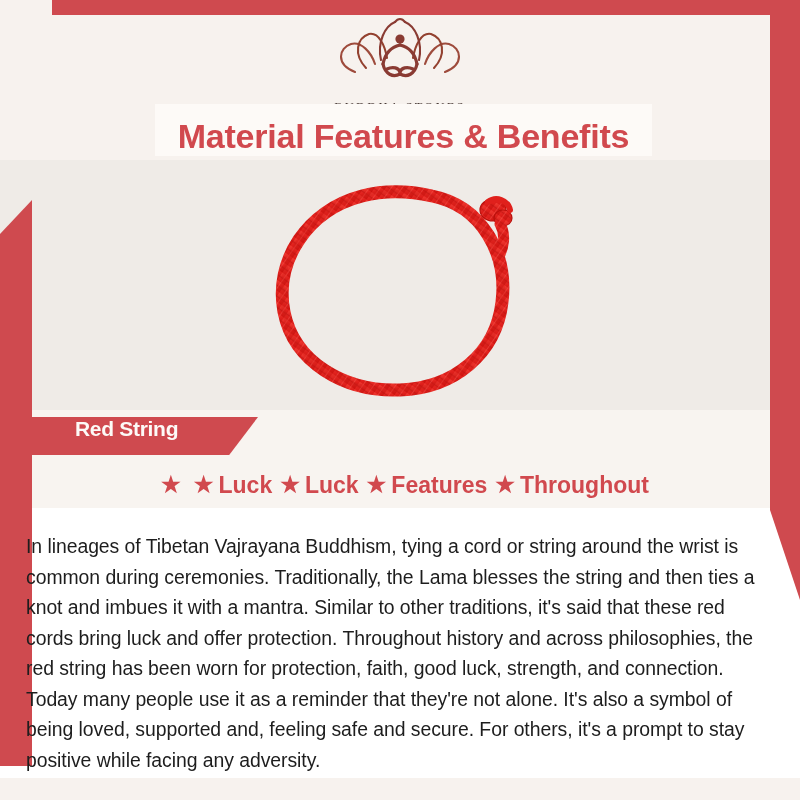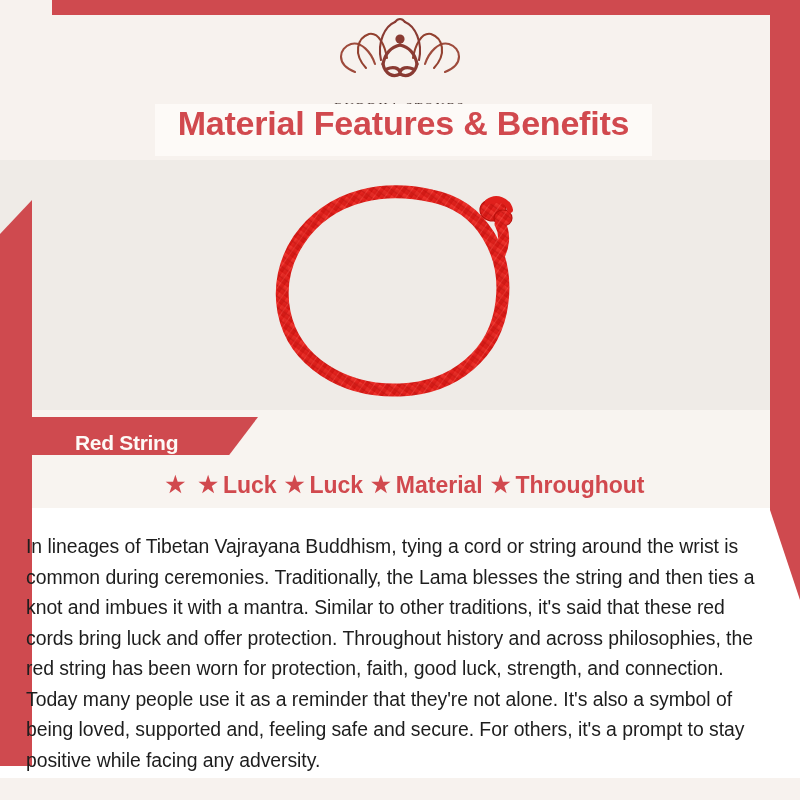--- a/index.html
+++ b/index.html
@@ -92,21 +92,21 @@
     font-weight: 400;
   }
 
   
   .headline-band {
     position: absolute;
     left: 155px; top: 104px;
     width: 497px; height: 52px;
     background: #fdfaf7;
     display: flex;
-    align-items: flex-start;
+    align-items: flex-end;
     justify-content: center;
   }
   .headline-text {
     font-size: 34px;
     font-weight: bold;
     color: #d1494e;
     letter-spacing: -0.2px;
     white-space: nowrap;
   }
 
@@ -124,21 +124,21 @@
   }
 
   
   .ribbon {
     position: absolute;
     left: 18px; top: 417px;
     width: 240px; height: 38px;
     background: #cf4a4f;
     clip-path: polygon(0 0, 100% 0, 88% 100%, 0 100%);
     display: flex;
-    align-items: flex-end;
+    align-items: flex-start;
   }
   .ribbon-text {
     font-size: 21px;
     font-weight: bold;
     color: #fdfaf7;
     margin-left: 57px;
     letter-spacing: -0.3px;
     white-space: nowrap;
   }
 
@@ -278,21 +278,21 @@
     <span class="benefit">
       <span class="star">★</span>
       <span>Luck</span>
     </span>
     <span class="benefit">
       <span class="star">★</span>
       <span>Luck</span>
     </span>
     <span class="benefit">
       <span class="star">★</span>
-      <span>Material</span>
+      <span>Features</span>
     </span>
     <span class="benefit">
       <span class="star">★</span>
       <span>Throughout</span>
     </span>
   </div>
 
   <p class="body-copy">In lineages of Tibetan Vajrayana Buddhism, tying a cord or string around the wrist is common during ceremonies. Traditionally, the Lama blesses the string and then ties a knot and imbues it with a mantra. Similar to other traditions, it's said that these red cords bring luck and offer protection. Throughout history and across philosophies, the red string has been worn for protection, faith, good luck, strength, and connection. Today many people use it as a reminder that they're not alone. It's also a symbol of being loved, supported and, feeling safe and secure. For others, it's a prompt to stay positive while facing any adversity.</p>
 
 </div>

